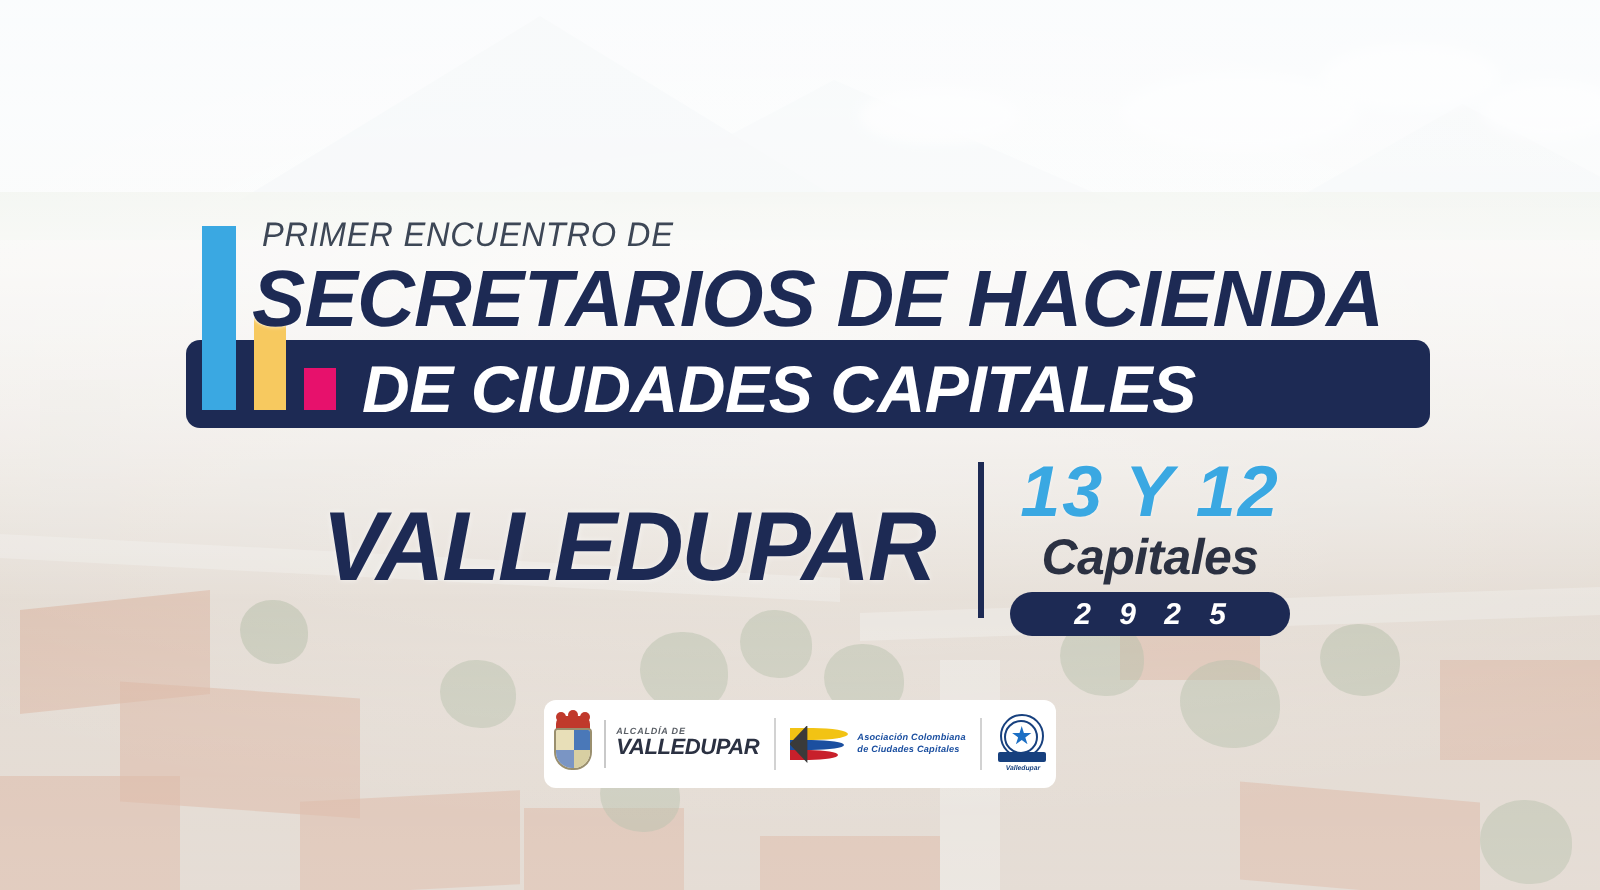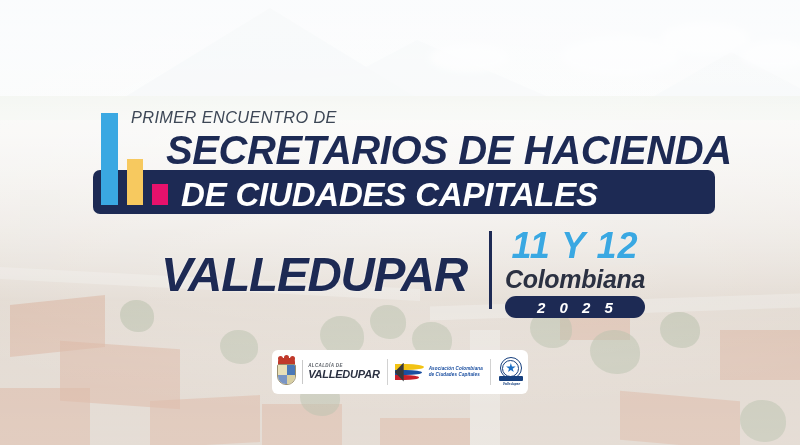--- a/index.html
+++ b/index.html
@@ -119,21 +119,20 @@
   
   .headline1 {
     position: absolute; left: 126px; top: 128px;
     font-size: 40px; font-weight: 700; letter-spacing: -.4px;
     color: #1d2a54; white-space: nowrap;
     transform: scaleX(1.0); transform-origin: left center;
     text-shadow:
       0 0 2px rgba(255,255,255,.75),
       1px 0 0 rgba(255,255,255,.35),
       -1px 0 0 rgba(255,255,255,.35);
-    margin-left: 40px;
   }
 
   
   .navybar {
     position: absolute; left: 93px; top: 170px;
     width: 622px; height: 44px;
     background: #1d2a54;
     border-radius: 7px;
   }
   .headline2 {
@@ -332,24 +331,24 @@
 
     <div class="headline1">SECRETARIOS DE HACIENDA</div>
 
     <div class="headline2">DE CIUDADES CAPITALES</div>
 
     <div class="cityname">VALLEDUPAR</div>
 
     <div class="vdivider"></div>
 
     <div class="dateblock">
-      <div class="dayline">11 Y 12</div>
-      <div class="monthline">Colombiana</div>
+      <div class="dayline">13 Y 12</div>
+      <div class="monthline">Capitales</div>
       <div class="yearpill">
-        <span class="yeartext">2 0 2 5</span>
+        <span class="yeartext">2 9 2 5</span>
       </div>
     </div>
 
     <div class="logostrip">
 
       <div class="logo-unit">
         <div class="shield">
           <div class="crown">
             <div class="crown-mid"></div>
           </div>

